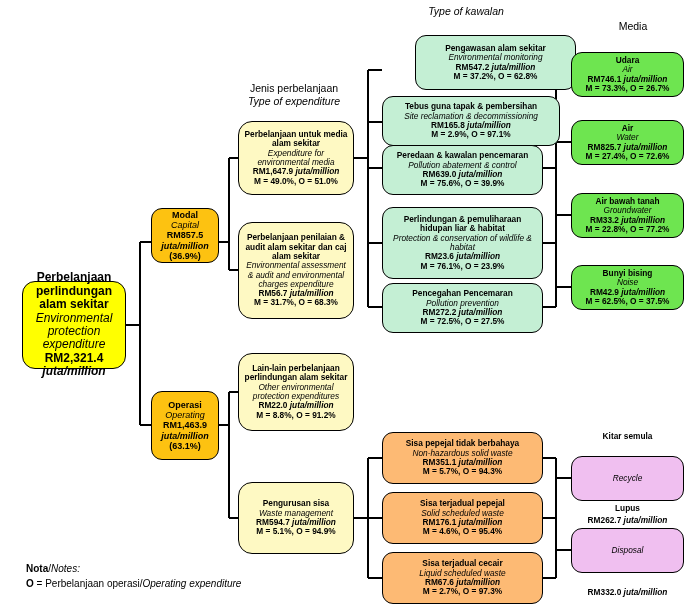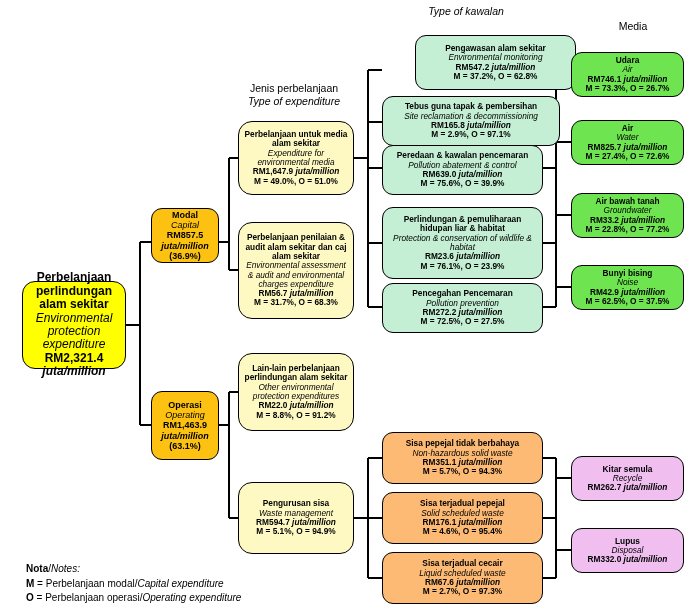--- a/index.html
+++ b/index.html
@@ -34,21 +34,21 @@
 
   
   .n-root{background:#ffff00;border-color:#000;border-radius:13px;}
   .n-mode{background:#fdc211;border-color:#000;border-radius:11px;}
   .n-exp{background:#fef9c3;border-color:#000;border-radius:14px;}
   .n-act{background:#c4efd4;border-color:#000;border-radius:11px;}
   .n-waste{background:#f3a濃;}
   .n-waste{background:#f5a濃;}
   .n-waste{background:#fdba74;border-color:#000;border-radius:11px;}
   .n-media{background:#6ee550;border-color:#000;border-radius:11px;}
-  .n-disp{background:#f0bff0;border-color:#000;border-radius:11px;}
+  .n-disp{background:#f0bff0;border-color:#000;border-radius:11px;gap:33px;}
 
   .colhdr{
     position:absolute;
     text-align:center;
     font-size:10.5px;
     line-height:1.25;
     z-index:3;
   }
   .colhdr .en{font-style:italic;}
 
@@ -336,20 +336,17 @@
       <span>RM332.0</span>
       <span class="unit">juta/million</span>
     </div>
   </div>
 
   <div class="notes" style="left:26px;top:562px;width:300px;">
     <div class="hdr">
       <b>Nota</b><span>/</span><span class="en">Notes:</span>
     </div>
     <div>
-      <span class="key">M</span><span> = Perbelanjaan modal/</span><span class="en">Capital expenditure</span>
-    </div>
-    <div>
       <span class="key">O</span><span> = Perbelanjaan operasi/</span><span class="en">Operating expenditure</span>
     </div>
   </div>
 
 </div>
 
 </body></html>

